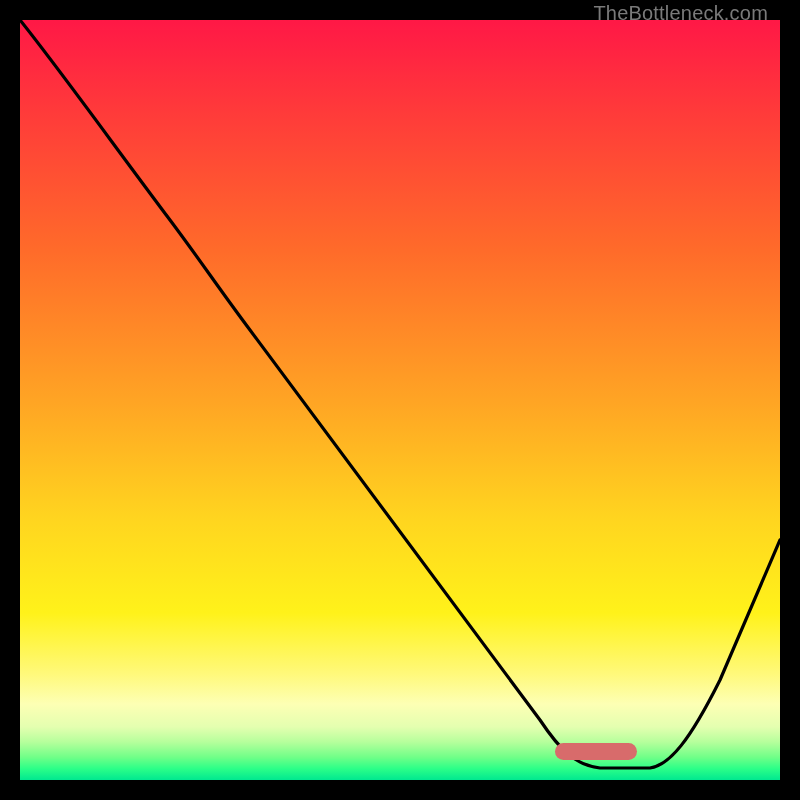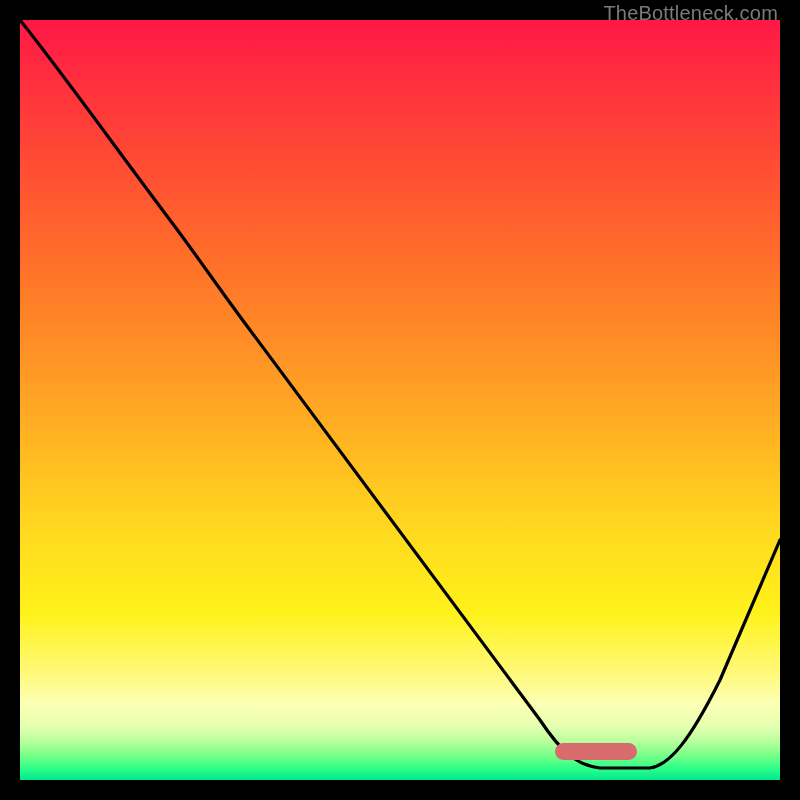--- a/index.html
+++ b/index.html
@@ -44,21 +44,21 @@
   .curve-svg {
     position: absolute;
     left: 20px;
     top: 20px;
     width: 760px;
     height: 760px;
   }
   .watermark {
     position: absolute;
     top: 2px;
-    right: 22px;
+    right: 32px;
     color: #7a7a7a;
     font-size: 20px;
     font-weight: 500;
     letter-spacing: 0.2px;
   }
   .marker {
     position: absolute;
     background: #d86b6b;
     border-radius: 10px;
   }

